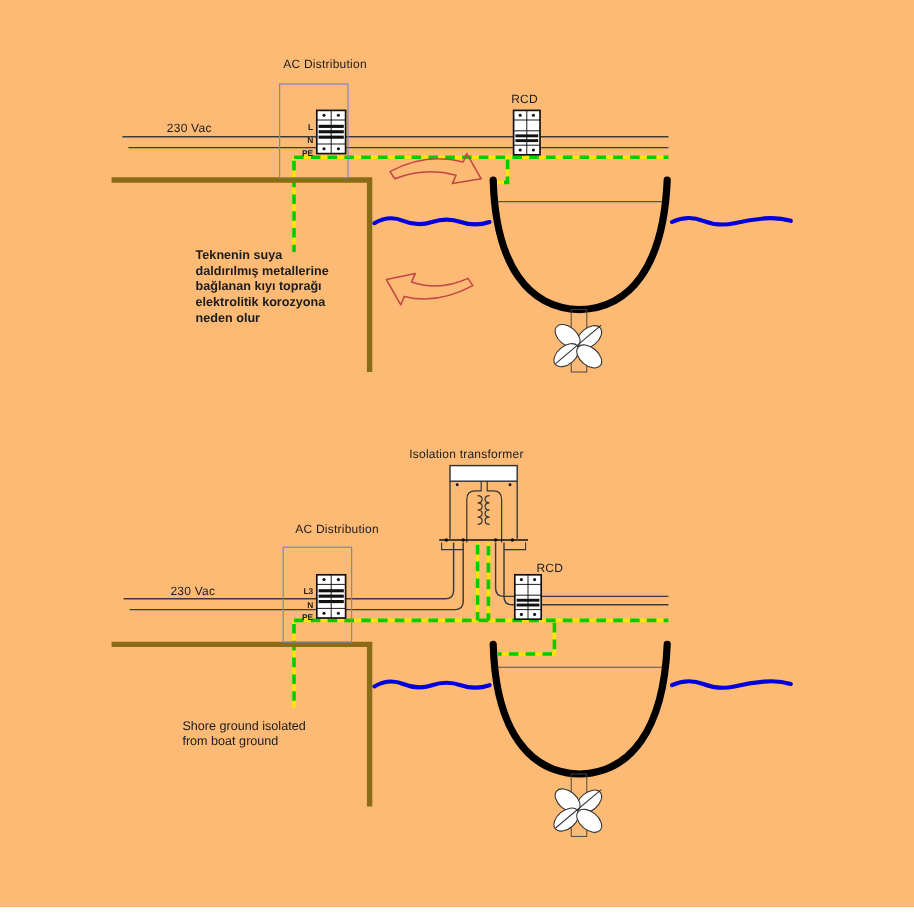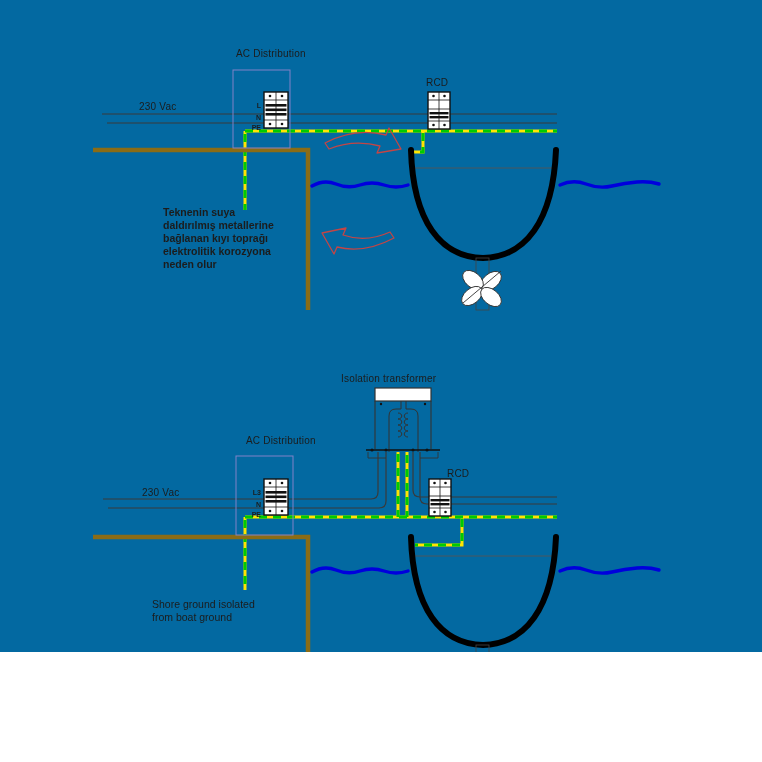--- a/index.html
+++ b/index.html
@@ -1,16 +1,16 @@
 <!DOCTYPE html>
 <html><head>
 <meta charset="utf-8">
 <style>
   html,body{margin:0;padding:0;background:#fff;}
-  .canvas{width:762px;height:652px;background:#0369a1;position:relative;overflow:hidden;}
+  .canvas{width:762px;height:756px;background:#fdba74;position:relative;overflow:hidden;}
   svg text{font-family:"Liberation Sans",sans-serif;fill:#1c1c1c;}
   .lbl{font-size:10px;letter-spacing:.2px;}
   .term{font-size:7px;font-weight:bold;}
   .note{font-size:10.5px;font-weight:600;}
   .note2{font-size:10.5px;}
 </style>
 </head>
 <body>
 
 <div class="canvas">

